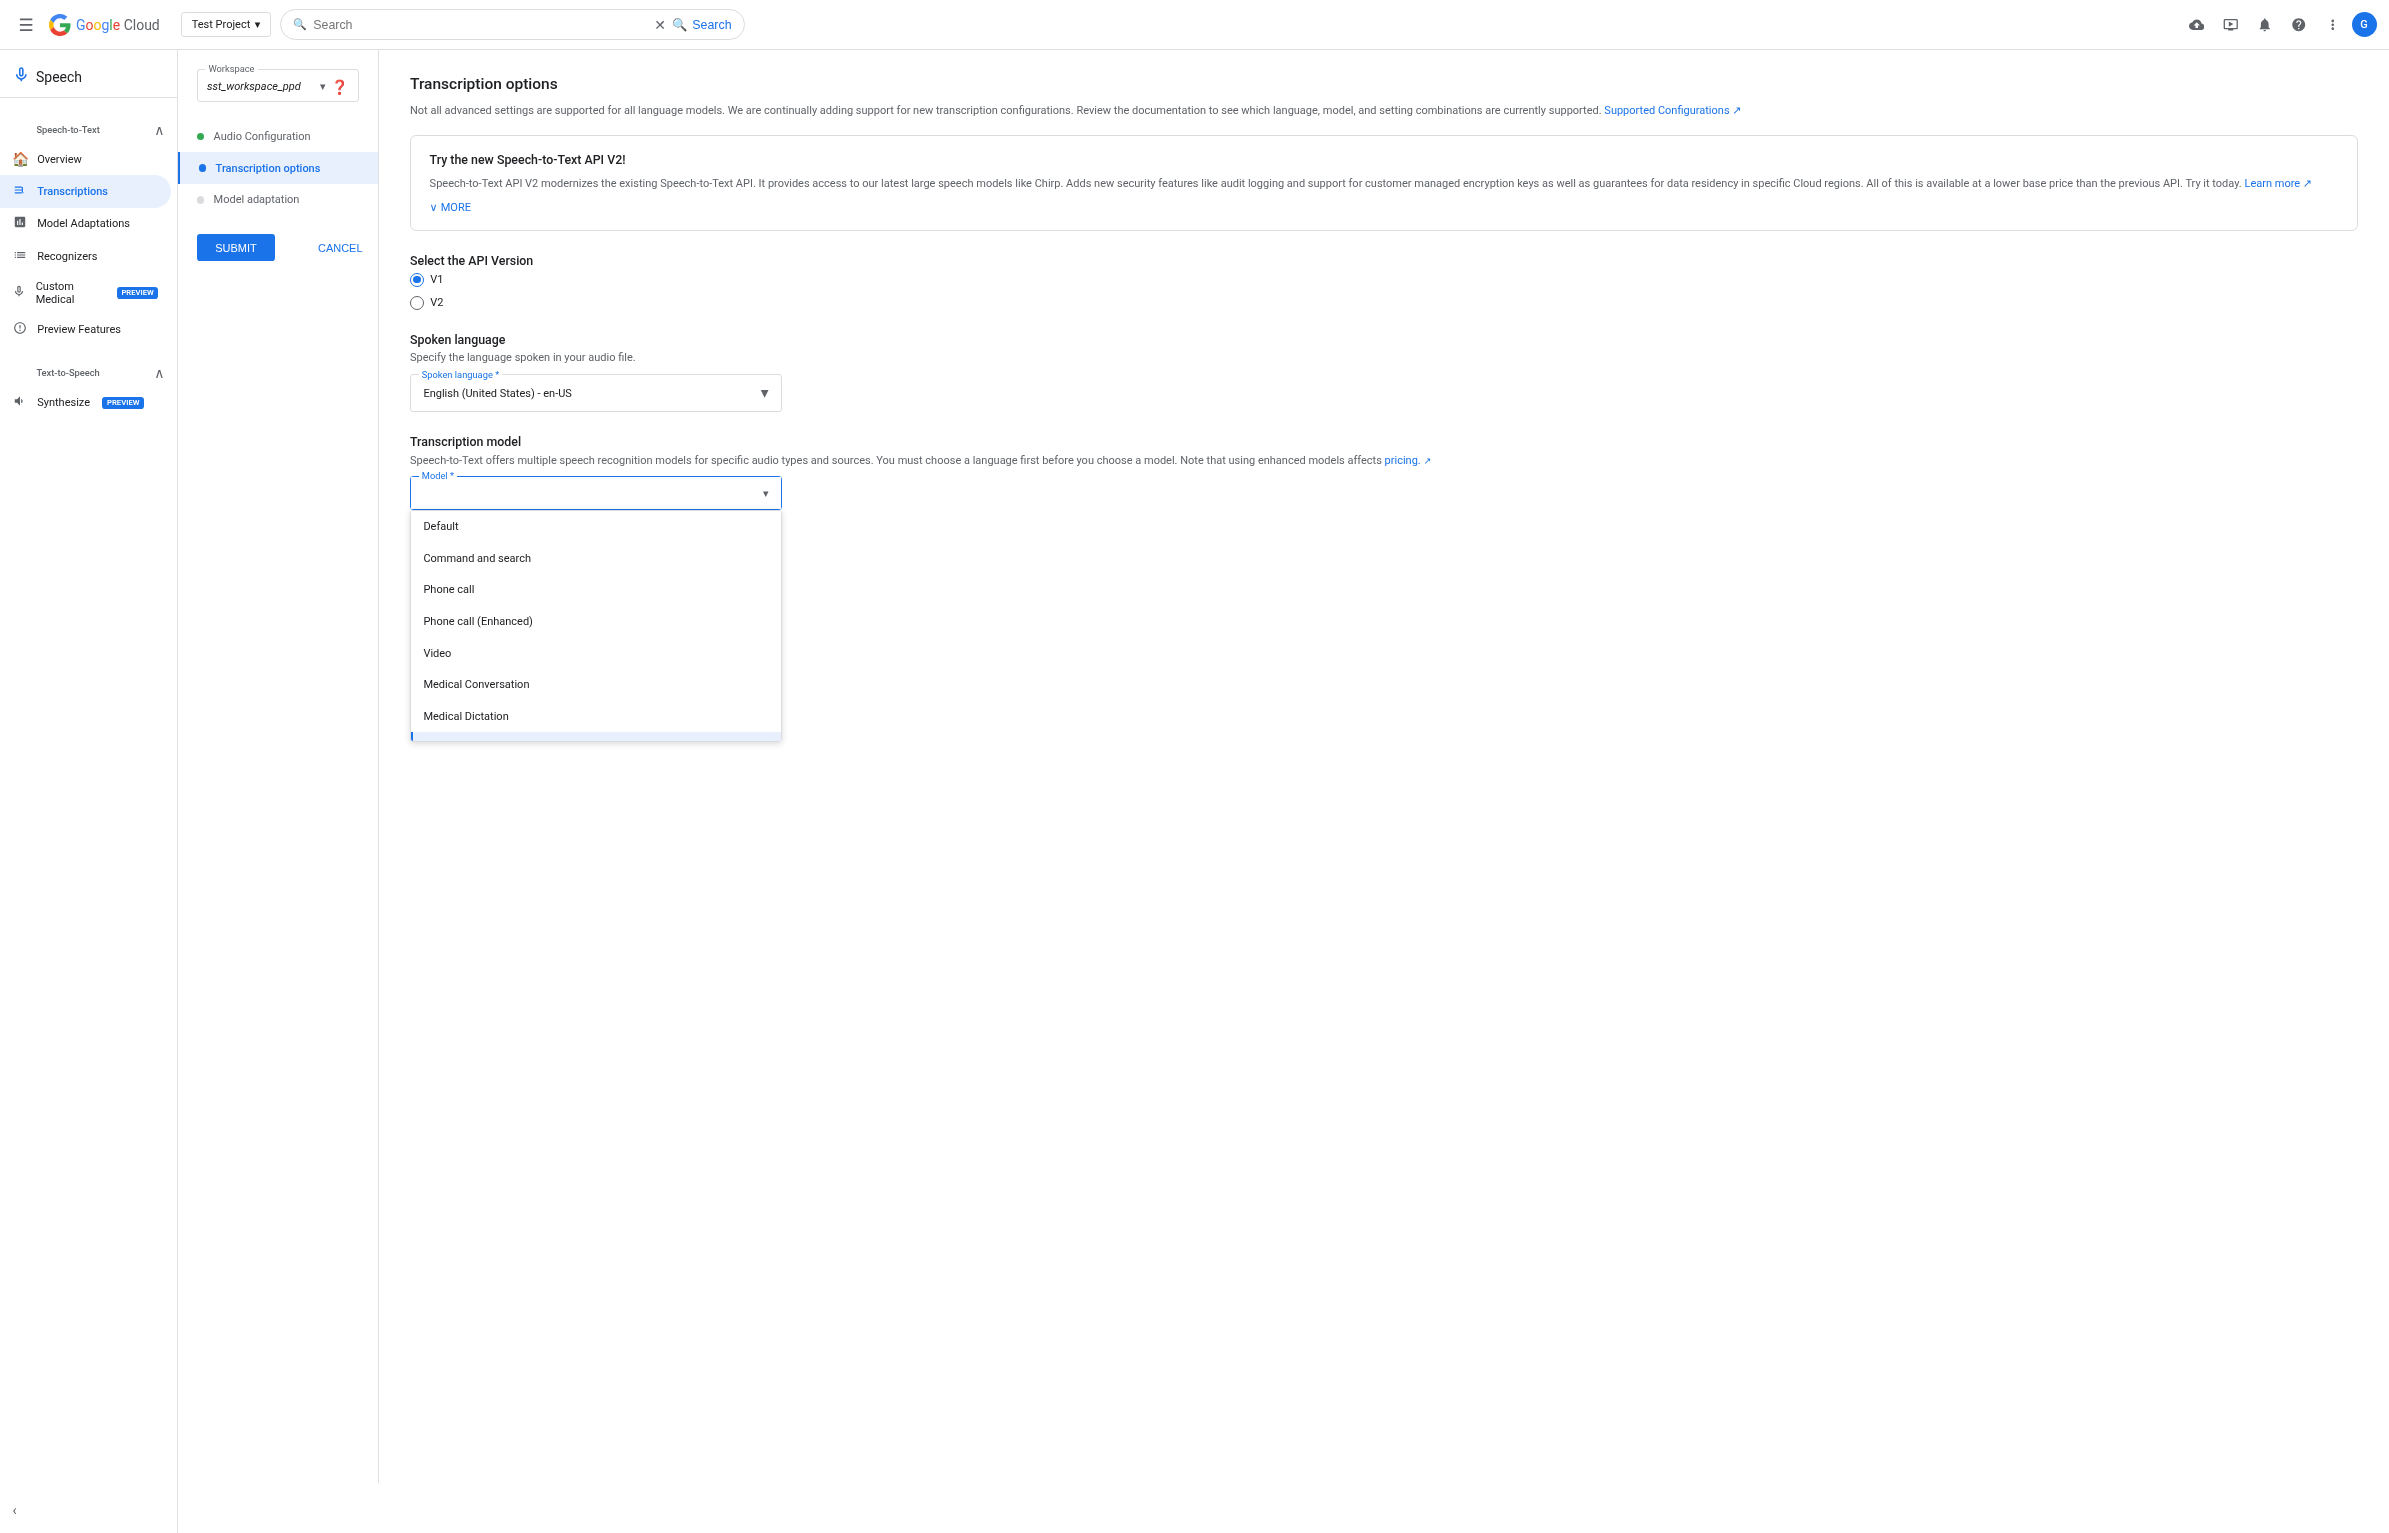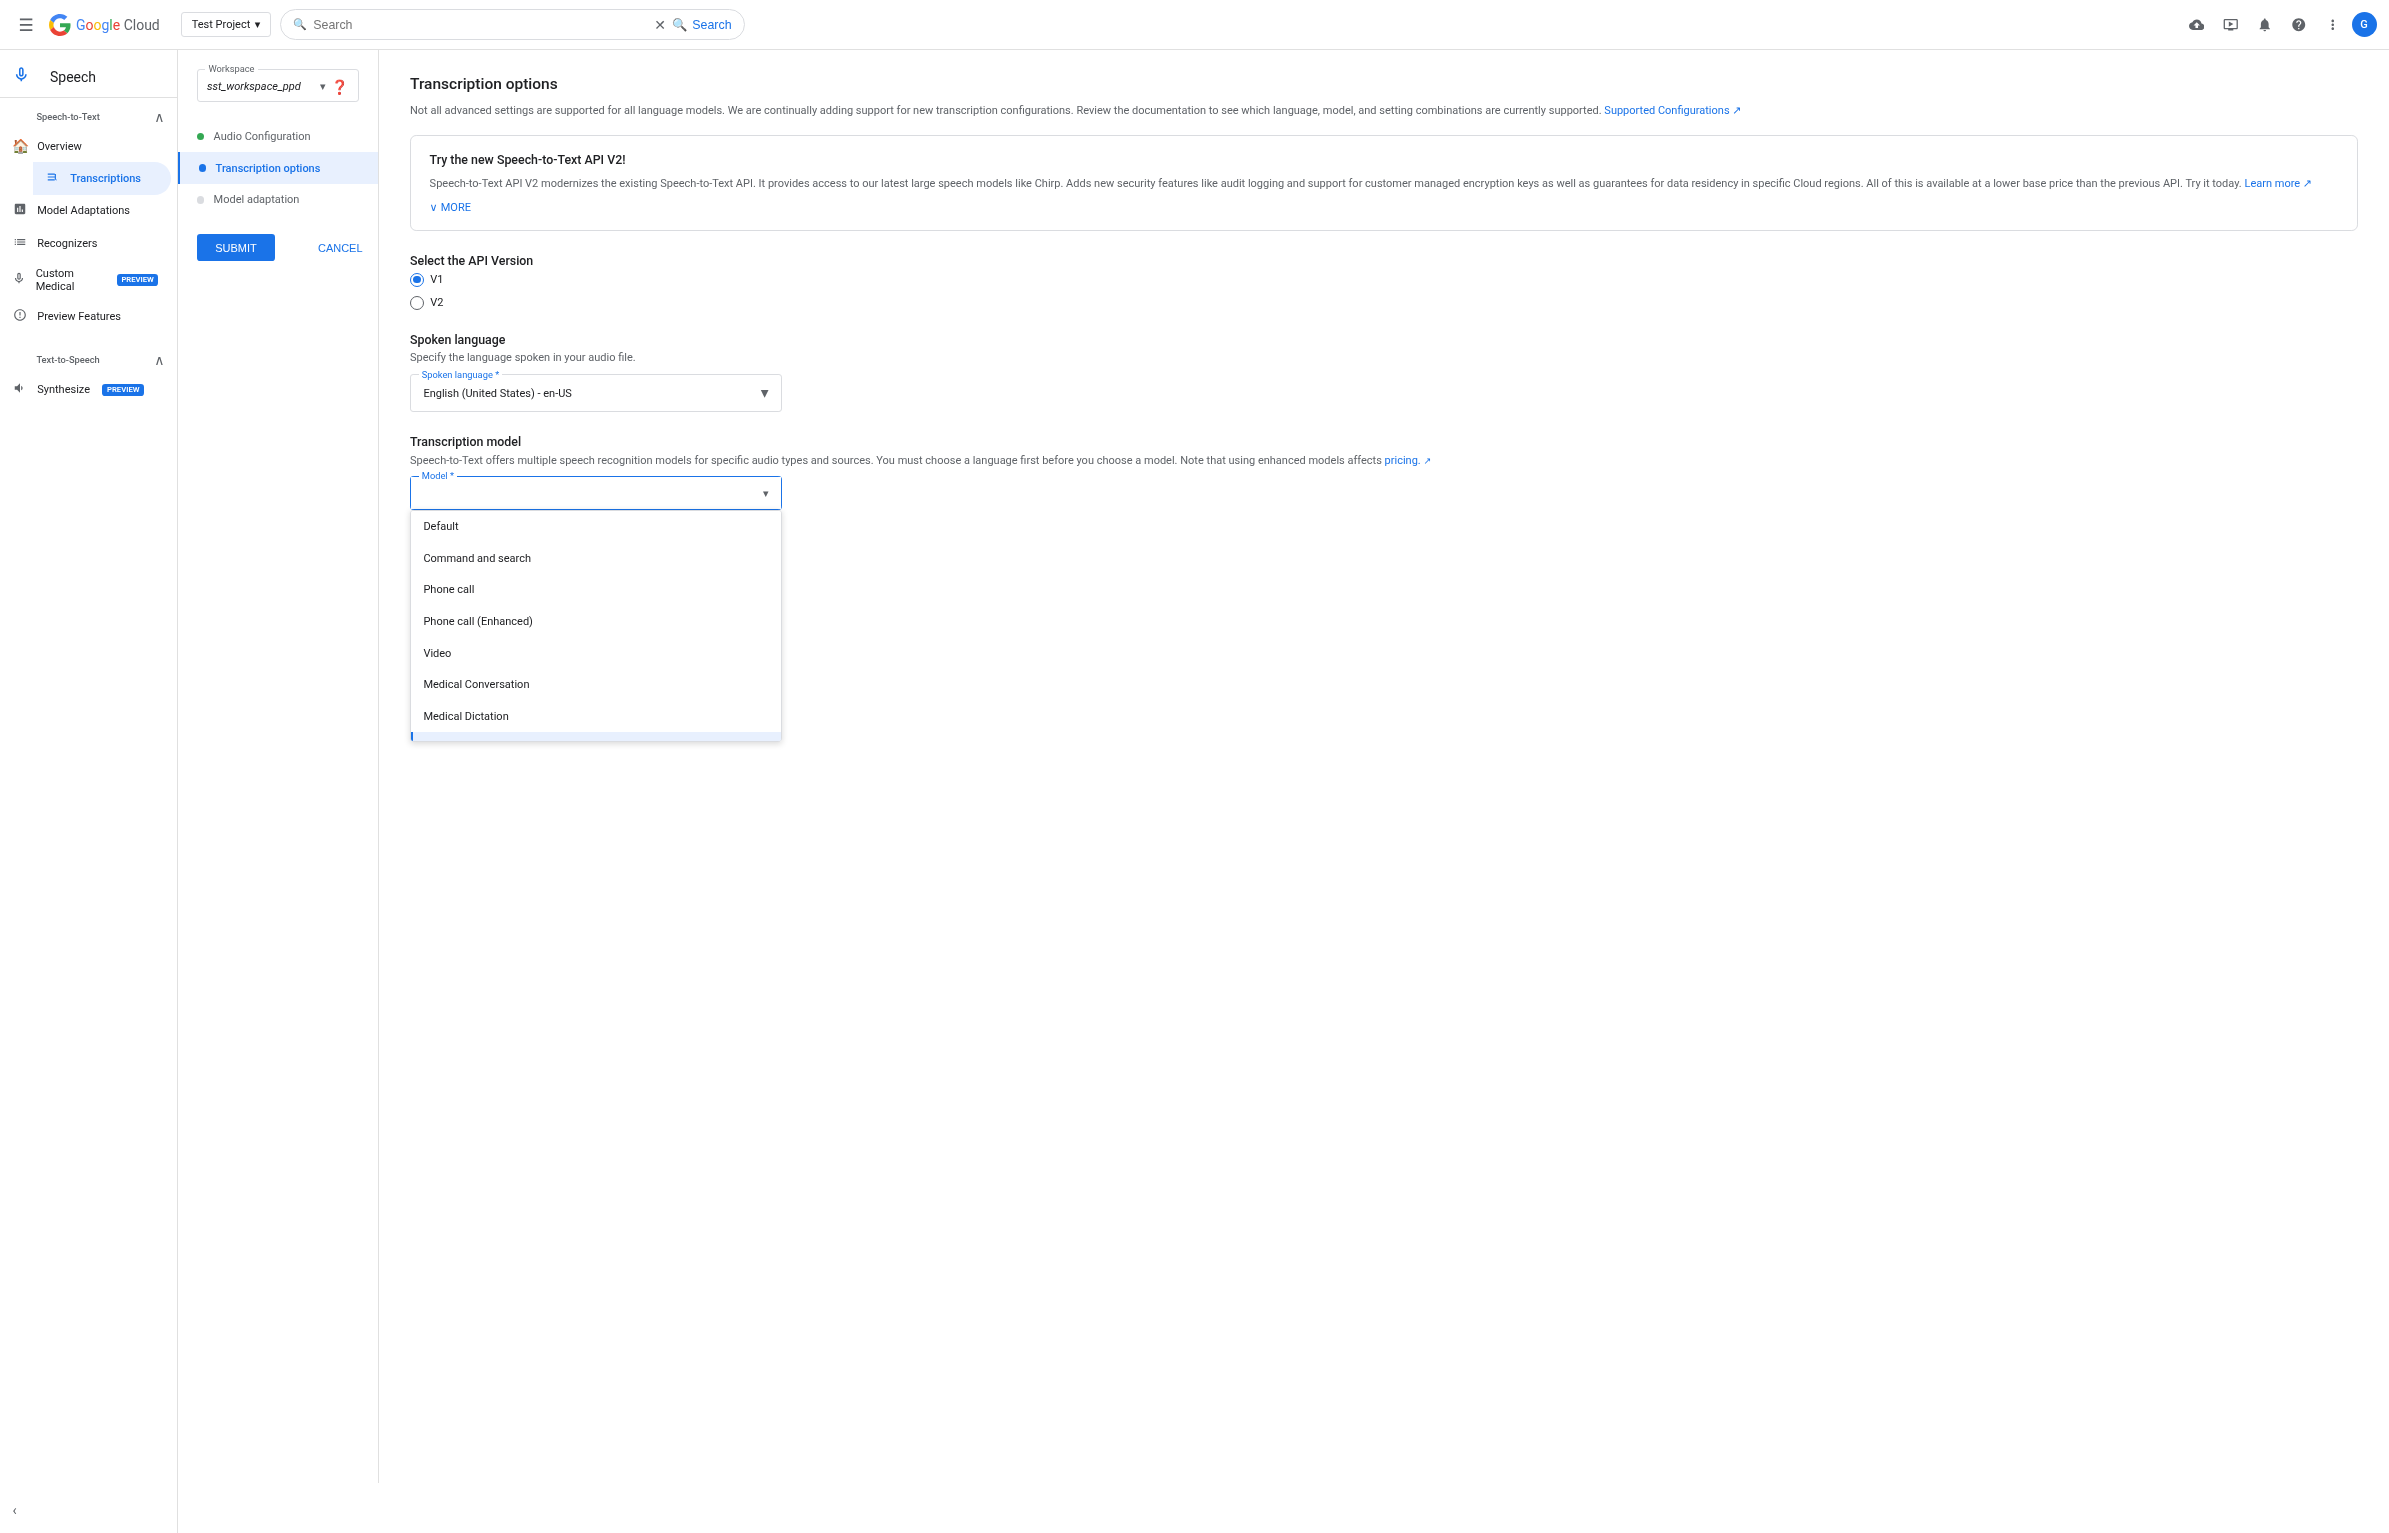--- a/index.html
+++ b/index.html
@@ -24,27 +24,27 @@
     .search-btn { display: flex; align-items: center; gap: 4.6px; background: none; border: none; cursor: pointer; color: #1a73e8; font-size: 12.4px; font-weight: 500; }
     .topbar-icons { display: flex; align-items: center; gap: 3.1px; margin-left: auto; }
     .topbar-icon-btn { width: 31px; height: 31px; display: flex; align-items: center; justify-content: center; border-radius: 50%; cursor: pointer; color: #5f6368; font-size: 15.5px; }
     .avatar { width: 25px; height: 25px; border-radius: 50%; background: #1a73e8; color: white; display: flex; align-items: center; justify-content: center; font-size: 11px; font-weight: 500; cursor: pointer; }
 
     
     .layout { display: flex; margin-top: 50px; height: calc(100vh - 50px); }
 
     
     .sidebar { width: 178px; border-right: 0.8px solid #e0e0e0; overflow-y: auto; flex-shrink: 0; padding: 6.2px 0; }
-    .sidebar-product { display: flex; align-items: center; gap: 19px; padding: 9.3px 12.4px; border-bottom: 0.8px solid #e0e0e0; margin-bottom: 4px; text-align: center; }
+    .sidebar-product { display: flex; align-items: center; gap: 5px; padding: 9.3px 12.4px; border-bottom: 0.8px solid #e0e0e0; margin-bottom: 17px; text-align: center; }
     .sidebar-product-icon { color: #1a73e8; font-size: 17px; }
     .sidebar-product-name { font-size: 14px; font-weight: 400; color: #202124; }
     .sidebar-section-header { display: flex; align-items: center; justify-content: space-between; padding: 6.2px 12.4px; font-size: 9.3px; font-weight: 500; color: #5f6368; cursor: pointer; margin-left: 24px; }
     .sidebar-section-header .collapse-icon { font-size: 14px; color: #5f6368; }
     .sidebar-item { display: flex; align-items: center; gap: 9.3px; padding: 7.7px 12.4px; cursor: pointer; font-size: 11px; color: #202124; border-radius: 0 18.6px 18.6px 0; margin-right: 6.2px; }
-    .sidebar-item.active { background: #e8f0fe; color: #1a73e8; font-weight: 500; margin-left: 33px; }
+    .sidebar-item.active { background: #e8f0fe; color: #1a73e8; font-weight: 500; }
     .sidebar-item-icon { font-size: 14px; color: #5f6368; width: 15.5px; text-align: center; }
     .sidebar-item.active .sidebar-item-icon { color: #1a73e8; }
     .preview-badge-dark { background: #1a73e8; color: #fff; font-size: 7.7px; font-weight: 600; padding: 1.5px 4.6px; border-radius: 3.1px; margin-left: 3.1px; }
 
     
     .main { flex: 1; overflow-y: auto; background: #fff; }
 
     
     .page-header { display: flex; align-items: center; gap: 9.3px; padding: 12.4px 18.6px; border-bottom: 0.8px solid #e0e0e0; }
     .back-btn { color: #1a73e8; cursor: pointer; font-size: 17px; width: 28px; height: 28px; display: flex; align-items: center; justify-content: center; border-radius: 50%; }

